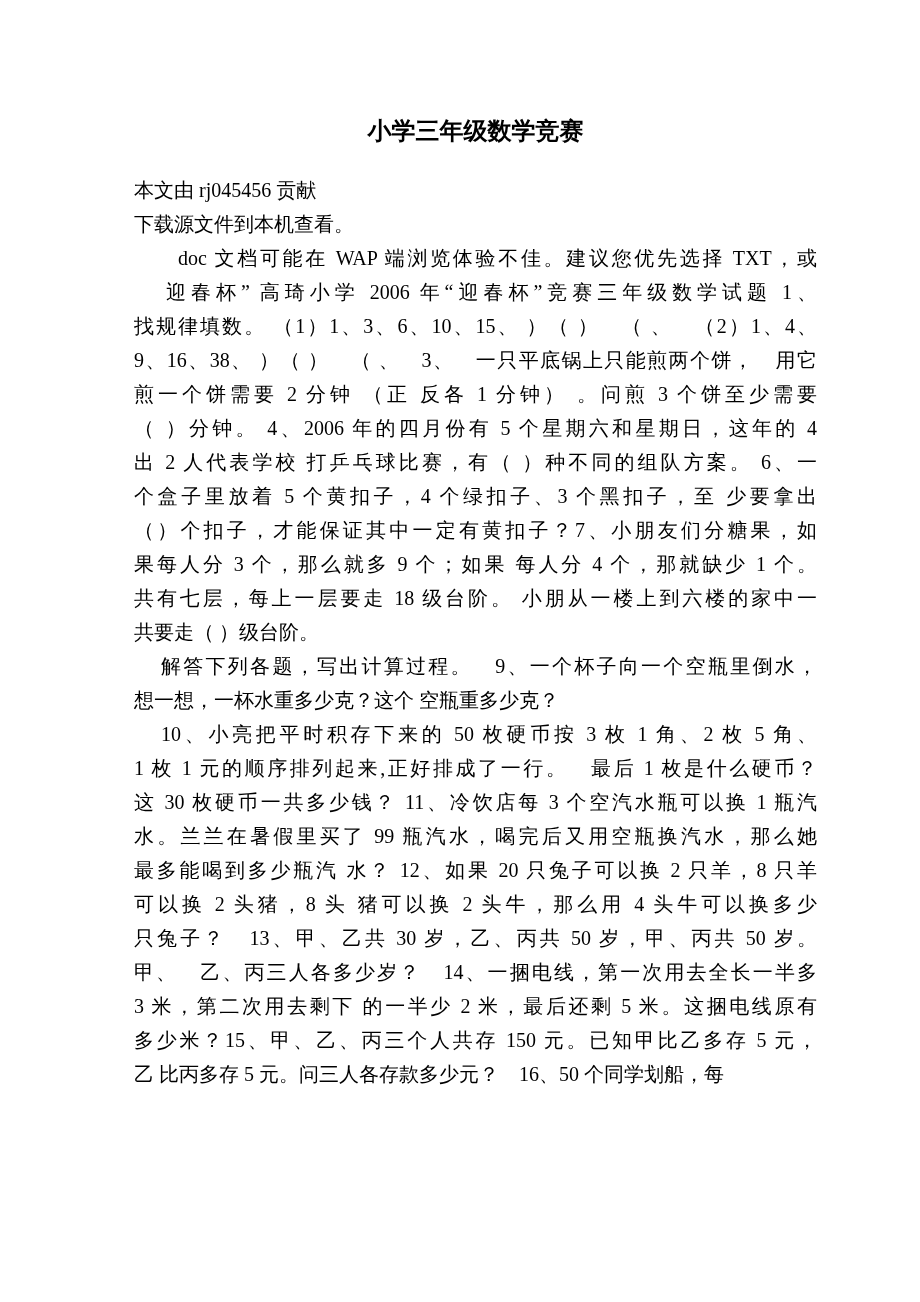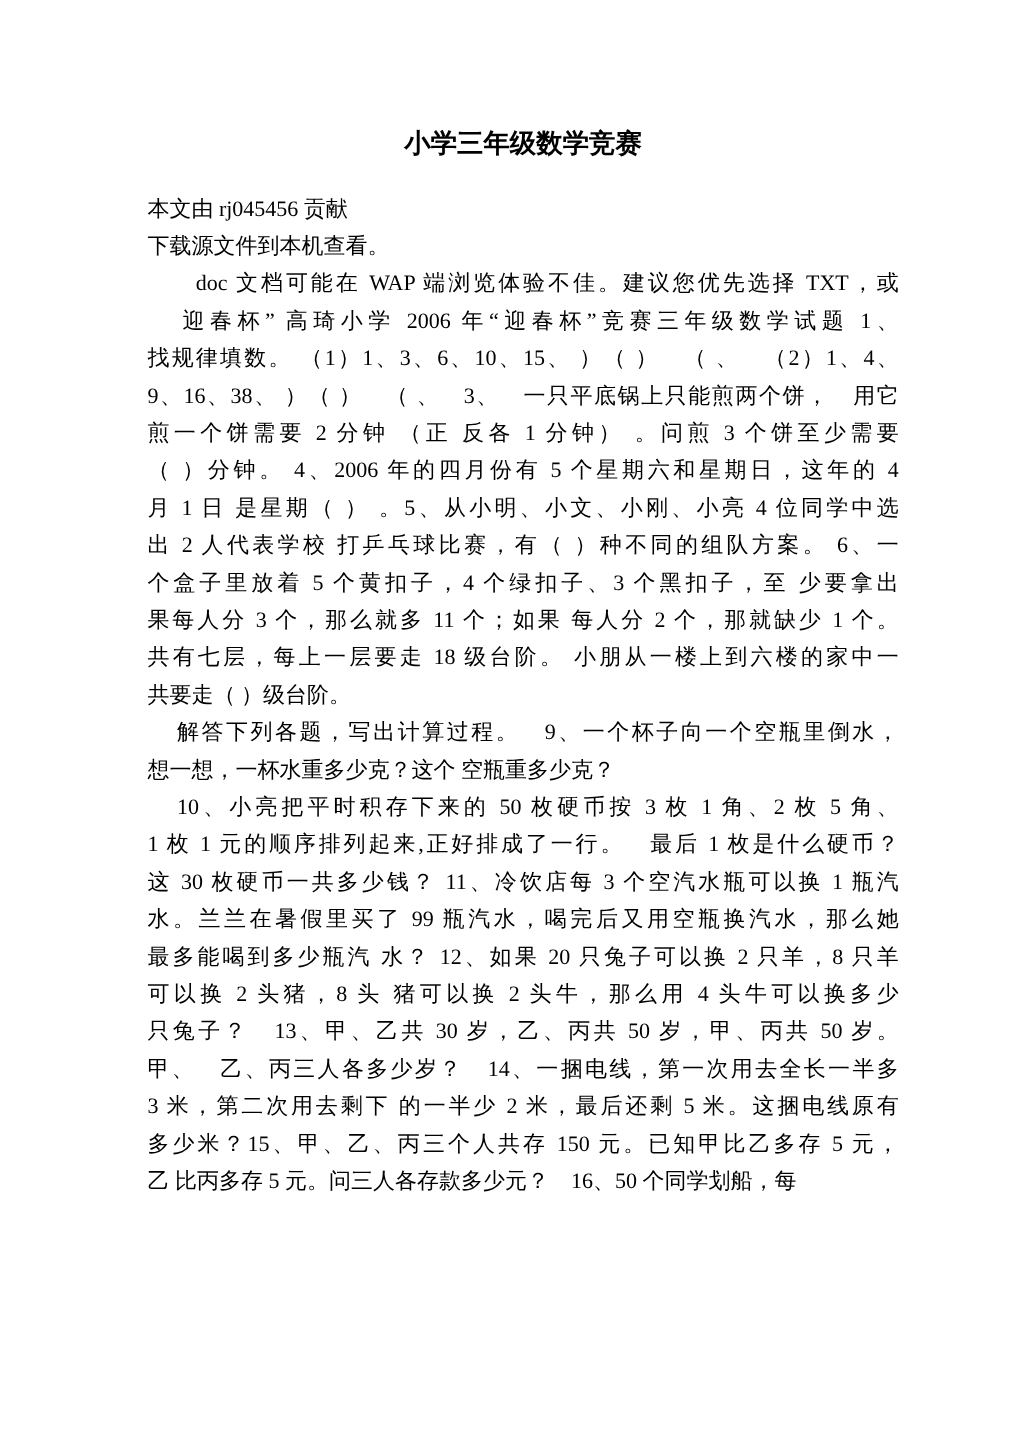--- a/index.html
+++ b/index.html
@@ -50,24 +50,24 @@
   <h1 class="doc-title">小学三年级数学竞赛</h1>
   <div class="doc-body">
       <div class="line no-justify">本文由 rj045456 贡献</div>
       <div class="line no-justify">下载源文件到本机查看。</div>
       <div class="line" style="padding-left: 44px;">doc 文档可能在 WAP 端浏览体验不佳。建议您优先选择 TXT，或</div>
       <div class="line" style="padding-left: 32px;">迎春杯” 高琦小学 2006 年“迎春杯”竞赛三年级数学试题 1、</div>
       <div class="line">找规律填数。 （1）1、3、6、10、15、 ）（ ）　（ 、　（2）1、4、</div>
       <div class="line">9、16、38、 ）（ ）　（ 、　3、　一只平底锅上只能煎两个饼，　用它</div>
       <div class="line">煎一个饼需要 2 分钟 （正 反各 1 分钟） 。问煎 3 个饼至少需要</div>
       <div class="line">（ ）分钟。 4、2006 年的四月份有 5 个星期六和星期日，这年的 4</div>
-      <div class="line">月 1 日 是星期（ ） 。5、从小明、小文、小刚、小亮 4 位同学中选</div>
       <div class="line">出 2 人代表学校 打乒乓球比赛，有（ ）种不同的组队方案。 6、一</div>
       <div class="line">个盒子里放着 5 个黄扣子，4 个绿扣子、3 个黑扣子，至 少要拿出</div>
-      <div class="line">果每人分 3 个，那么就多 11 个；如果 每人分 2 个，那就缺少 1 个。</div>
+      <div class="line">（）个扣子，才能保证其中一定有黄扣子？7、小朋友们分糖果，如</div>
+      <div class="line">果每人分 3 个，那么就多 9 个；如果 每人分 4 个，那就缺少 1 个。</div>
       <div class="line">共有七层，每上一层要走 18 级台阶。 小朋从一楼上到六楼的家中一</div>
       <div class="line no-justify">共要走（ ）级台阶。</div>
       <div class="line" style="padding-left: 27px;">解答下列各题，写出计算过程。　9、一个杯子向一个空瓶里倒水，</div>
       <div class="line no-justify">想一想，一杯水重多少克？这个 空瓶重多少克？</div>
       <div class="line" style="padding-left: 27px;">10、小亮把平时积存下来的 50 枚硬币按 3 枚 1 角、2 枚 5 角、</div>
       <div class="line">1 枚 1 元的顺序排列起来,正好排成了一行。　最后 1 枚是什么硬币？</div>
       <div class="line">这 30 枚硬币一共多少钱？ 11、冷饮店每 3 个空汽水瓶可以换 1 瓶汽</div>
       <div class="line">水。兰兰在暑假里买了 99 瓶汽水，喝完后又用空瓶换汽水，那么她</div>
       <div class="line">最多能喝到多少瓶汽 水？ 12、如果 20 只兔子可以换 2 只羊，8 只羊</div>
       <div class="line">可以换 2 头猪，8 头 猪可以换 2 头牛，那么用 4 头牛可以换多少</div>

